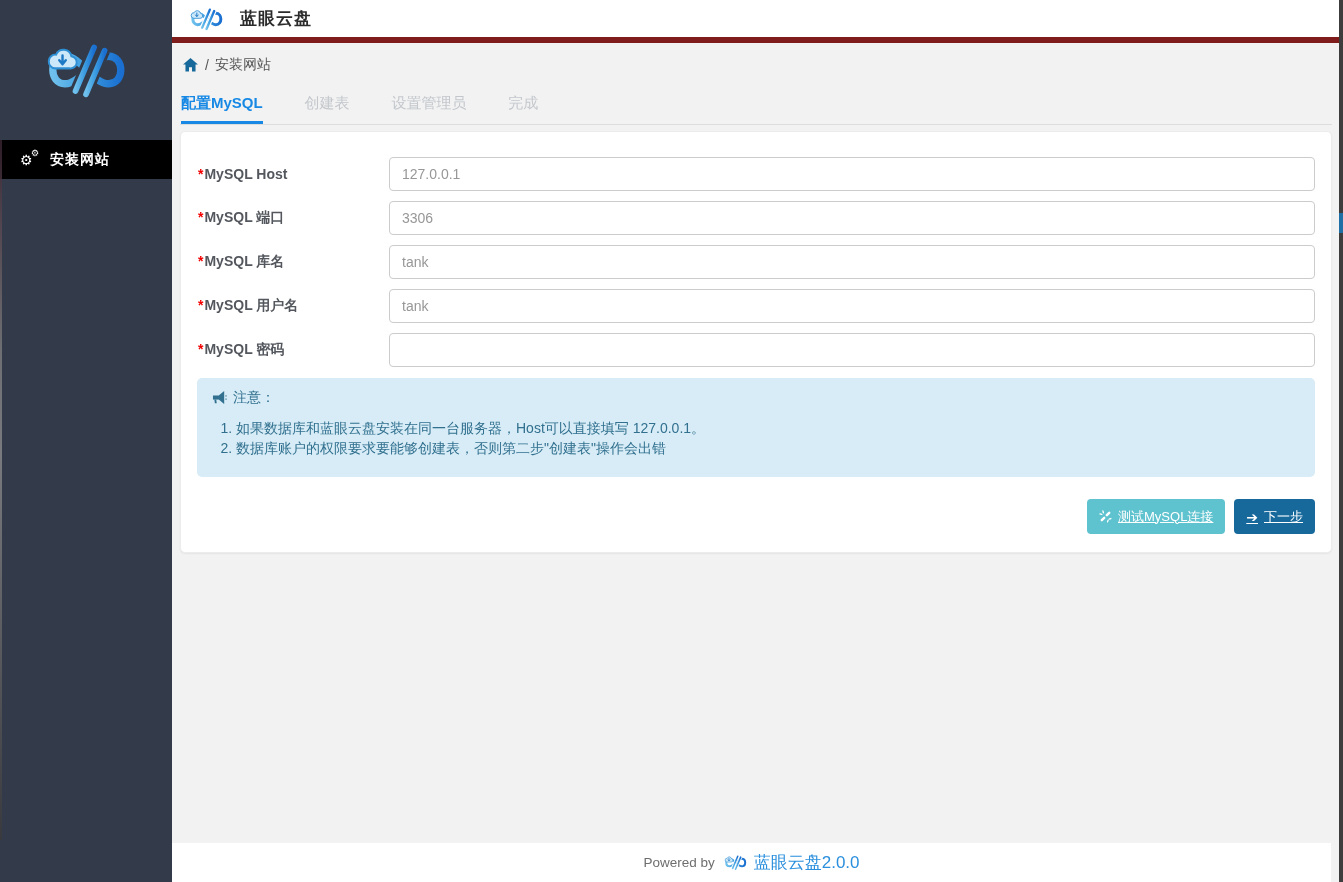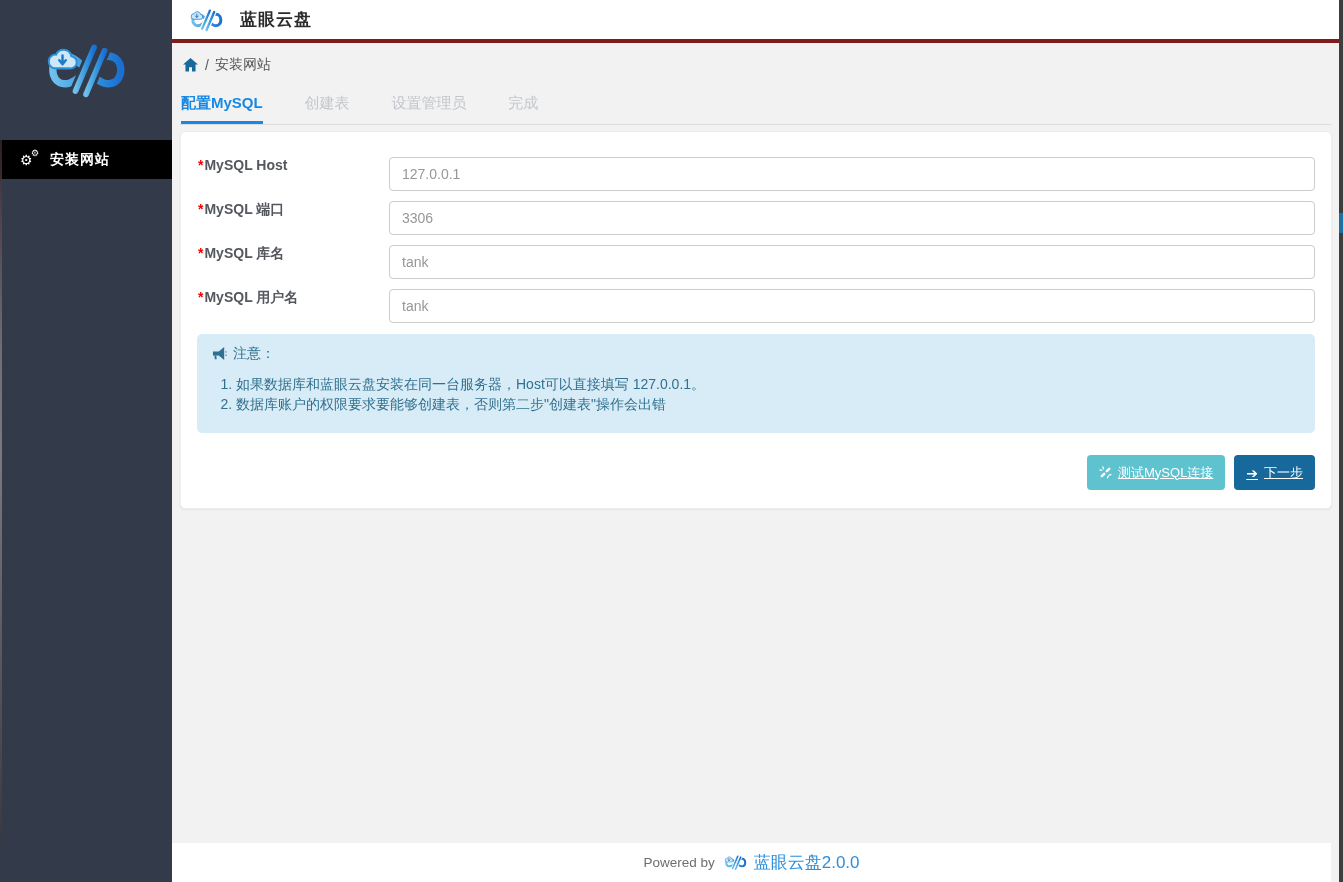--- a/index.html
+++ b/index.html
@@ -11,38 +11,38 @@
   .edge-sliver { position:absolute; left:0; top:140px; width:2px; height:700px; z-index:3;
     background:linear-gradient(#3a2430 0%, #55424b 10%, #7c7c7c 30%, #8a8a8a 45%, #666 70%, #3a3a3a 100%); opacity:.8; }
   .sidebar-logo-wrap { height:140px; display:flex; align-items:center; justify-content:center; color:#333a49; }
   .menu-item { height:39px; background:#000; color:#fff; display:flex; align-items:center; padding-left:20px; cursor:pointer; }
   .menu-item .gear-wrap { position:relative; width:20px; height:18px; margin-right:10px; }
   .gear-main { position:absolute; left:0; top:2px; font-size:14px; line-height:14px; }
   .gear-small { position:absolute; left:11px; top:-2px; font-size:9px; line-height:9px; }
   .menu-item .label { font-weight:600; font-size:14px; letter-spacing:1px; }
 
   
-  .header { position:absolute; left:172px; top:0; right:0; height:43px; background:#fff; border-bottom:4px solid #7f1d1d;
+  .header { position:absolute; left:172px; top:0; right:0; height:43px; background:#fff; border-bottom:6px solid #7f1d1d;
     display:flex; align-items:center; padding-left:14px; z-index:1; color:#fff; }
   .header .title { font-size:17px; font-weight:bold; color:#2b2b2b; margin-left:13px; letter-spacing:1px; }
 
   
   .main { position:absolute; left:172px; top:43px; right:0; bottom:0; background:#f2f2f2; }
   .breadcrumb { padding:13px 0 0 11px; color:#555; font-size:14px; display:flex; align-items:center; }
   .breadcrumb .sep { margin:0 6px 0 7px; color:#555; }
   .breadcrumb svg { display:block; }
 
   .tabs { margin:20px 11px 0 8px; border-bottom:1px solid #ddd; padding-left:1px; }
   .tab { display:inline-block; font-size:15px; color:#c3c7cc; padding:0 0 10px 0; margin-right:38px; cursor:default; }
   .tab.active { color:#1789e5; font-weight:bold; border-bottom:3px solid #1789e5; padding-bottom:8px; cursor:pointer; }
 
   .card { margin:6px 11px 0 8px; background:#fff; border:1px solid #ececec; border-radius:5px;
     box-shadow:0 1px 2px rgba(0,0,0,.06); padding:25px 16px 18px 16px; }
 
-  .form-row { display:flex; align-items:flex-start; margin-bottom:10px; }
+  .form-row { display:flex; align-items:center; margin-bottom:10px; }
   .form-row .flabel { width:192px; flex:none; font-weight:bold; color:#54585e; font-size:14px; padding-left:1px; }
   .req { color:#f20000; margin-right:1px; }
   .form-row input { flex:1; height:34px; border:1px solid #ccc; border-radius:4px; padding:0 12px; font-size:14px;
     color:#979797; font-family:"Liberation Sans","DejaVu Sans",sans-serif; background:#fff; outline:none; }
 
   .notice { margin-top:11px; background:#d7ecf6; border-radius:5px; padding:11px 15px 20px 15px; color:#31708f; font-size:14px; }
   .notice .ntitle { display:flex; align-items:center; }
   .notice .ntitle svg { margin-right:6px; }
   .notice ol { margin:12px 0 0 3px; padding-left:21px; line-height:18px; }
   .notice ol li { margin-top:2px; }
@@ -147,20 +147,24 @@
     <div class="form-row">
       <div class="flabel"><span class="req">*</span><span>MySQL 库名</span></div>
       <input type="text" value="tank" style="">
     </div>
 
     <div class="form-row">
       <div class="flabel"><span class="req">*</span><span>MySQL 用户名</span></div>
       <input type="text" value="tank" style="">
     </div>
 
+    <div class="form-row">
+      <div class="flabel"><span class="req">*</span><span>MySQL 密码</span></div>
+      <input type="text" value="" style="">
+    </div>
 
     <div class="notice">
       <div class="ntitle">
         <svg width="15" height="14" viewBox="0 0 16 15">
           <path d="M13 0 L13 14 L7.5 9.5 L7.5 4.5 Z" fill="#31708f"></path>
           <path d="M1 4.8 L8 4.8 L8 9.2 L1 9.2 Z" fill="#31708f" rx="1"></path>
           <path d="M2.5 9.2 L4.5 9.2 L5 13 L3 13 Z" fill="#31708f"></path>
           <path d="M14.2 5.3 L15.8 5.3 M14.2 8.7 L15.8 8.7" stroke="#31708f" stroke-width="1"></path>
         </svg>
         <span>注意：</span>

